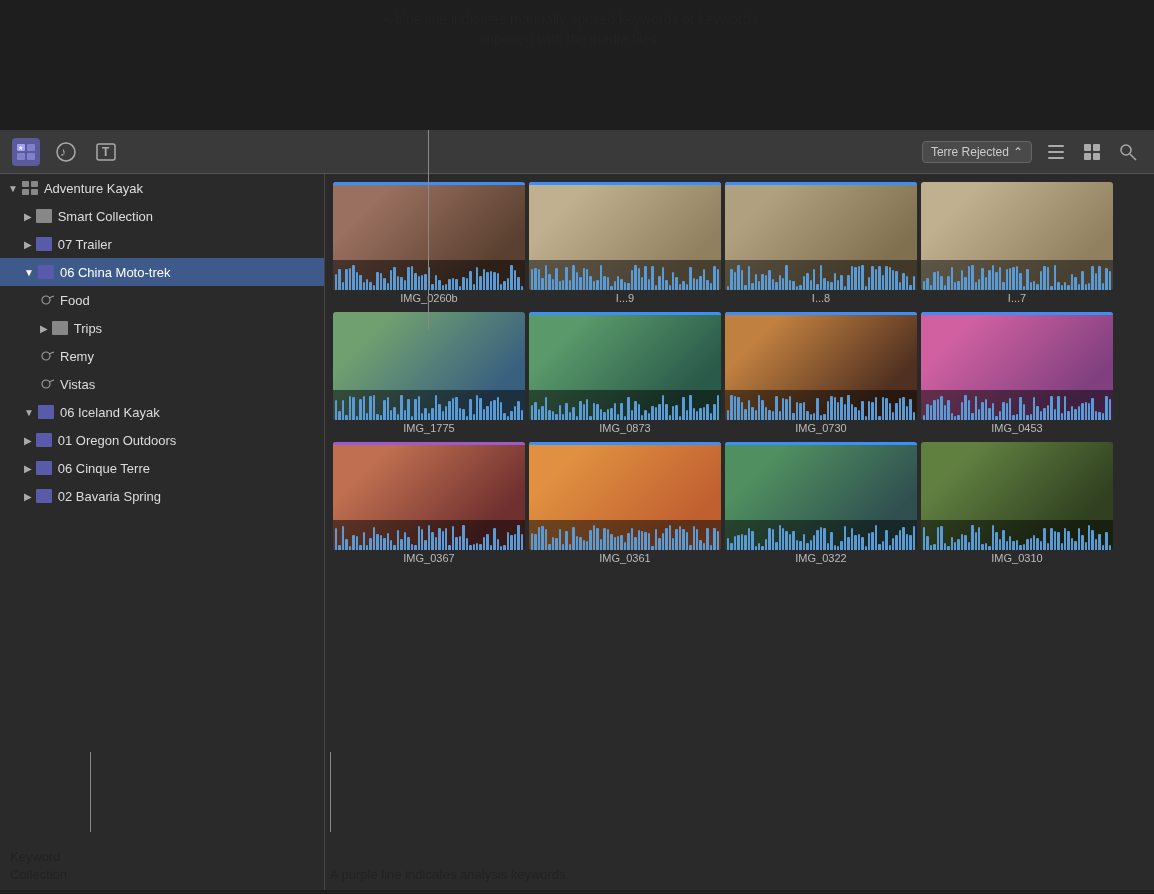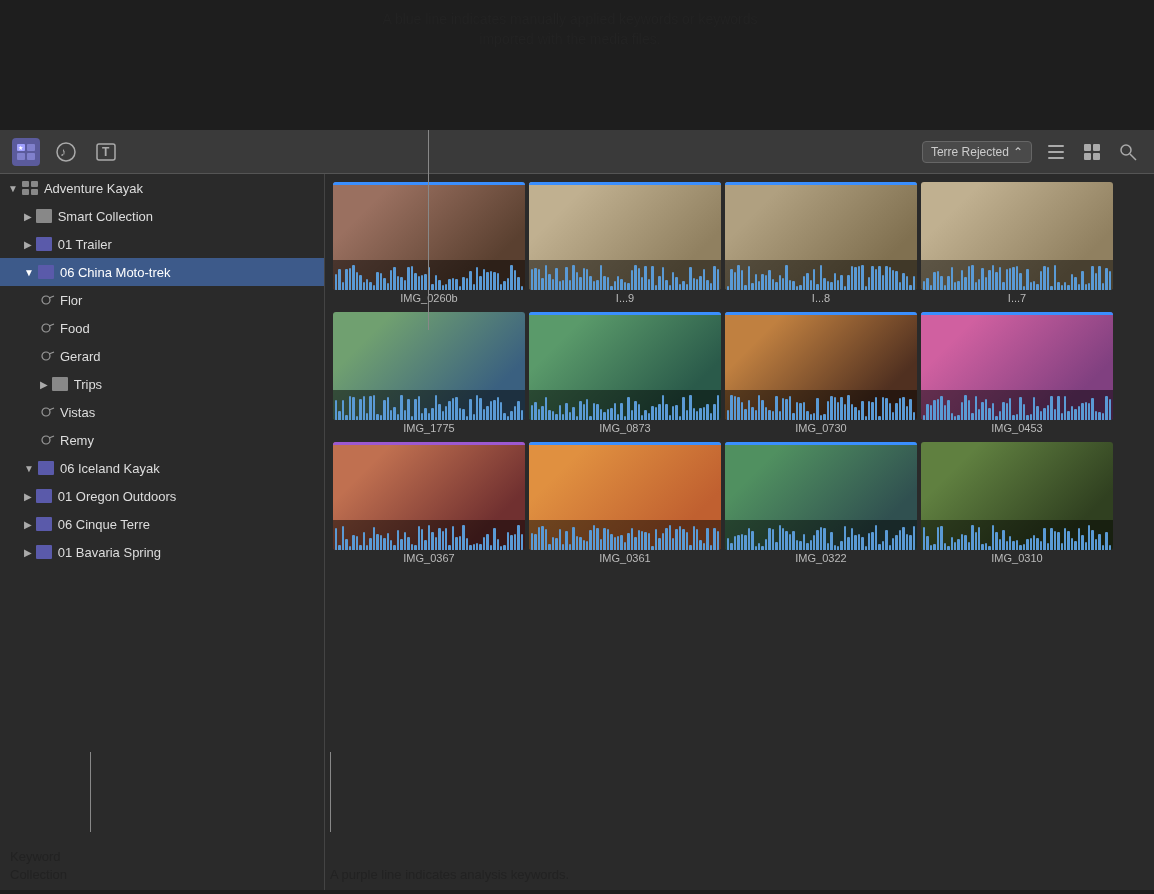--- a/index.html
+++ b/index.html
@@ -386,95 +386,75 @@
         <span class="indent" style="width:16px"></span>
         <span class="arrow">▶</span>
         <span class="icon-folder"></span>
         <span>Smart Collection</span>
       </div>
 
       <div class="sidebar-item">
         <span class="indent" style="width:16px"></span>
         <span class="arrow">▶</span>
         <span class="icon-star-folder"></span>
-        <span>01 Trailer</span>
+        <span>07 Trailer</span>
       </div>
 
       <div class="sidebar-item selected">
         <span class="indent" style="width:16px"></span>
         <span class="arrow" style="color:#fff">▼</span>
         <span class="icon-star-folder"></span>
         <span>06 China Moto-trek</span>
       </div>
 
-      <div class="sidebar-item">
-        <span class="indent" style="width:32px"></span>
-        <span class="icon-keyword">
-          <svg width="14" height="14" viewBox="0 0 14 14" fill="none">
-            <circle cx="5" cy="7" r="4" stroke="#999" stroke-width="1.2" fill="none"></circle>
-            <line x1="8" y1="5" x2="13" y2="3" stroke="#999" stroke-width="1.2"></line>
-          </svg>
-        </span>
-        <span>Flor</span>
-      </div>
 
       <div class="sidebar-item">
         <span class="indent" style="width:32px"></span>
         <span class="icon-keyword">
           <svg width="14" height="14" viewBox="0 0 14 14" fill="none">
             <circle cx="5" cy="7" r="4" stroke="#999" stroke-width="1.2" fill="none"></circle>
             <line x1="8" y1="5" x2="13" y2="3" stroke="#999" stroke-width="1.2"></line>
           </svg>
         </span>
         <span>Food</span>
       </div>
 
+
+
+
+      <div class="sidebar-item">
+        <span class="indent" style="width:32px"></span>
+        <span class="arrow">▶</span>
+        <span class="icon-folder"></span>
+        <span>Trips</span>
+      </div>
+
       <div class="sidebar-item">
         <span class="indent" style="width:32px"></span>
         <span class="icon-keyword">
           <svg width="14" height="14" viewBox="0 0 14 14" fill="none">
             <circle cx="5" cy="7" r="4" stroke="#999" stroke-width="1.2" fill="none"></circle>
             <line x1="8" y1="5" x2="13" y2="3" stroke="#999" stroke-width="1.2"></line>
           </svg>
         </span>
-        <span>Gerard</span>
-      </div>
-
-
-
-      <div class="sidebar-item">
-        <span class="indent" style="width:32px"></span>
-        <span class="arrow">▶</span>
-        <span class="icon-folder"></span>
-        <span>Trips</span>
+        <span>Remy</span>
       </div>
 
       <div class="sidebar-item">
         <span class="indent" style="width:32px"></span>
         <span class="icon-keyword">
           <svg width="14" height="14" viewBox="0 0 14 14" fill="none">
             <circle cx="5" cy="7" r="4" stroke="#999" stroke-width="1.2" fill="none"></circle>
             <line x1="8" y1="5" x2="13" y2="3" stroke="#999" stroke-width="1.2"></line>
           </svg>
         </span>
         <span>Vistas</span>
       </div>
 
       <div class="sidebar-item">
-        <span class="indent" style="width:32px"></span>
-        <span class="icon-keyword">
-          <svg width="14" height="14" viewBox="0 0 14 14" fill="none">
-            <circle cx="5" cy="7" r="4" stroke="#999" stroke-width="1.2" fill="none"></circle>
-            <line x1="8" y1="5" x2="13" y2="3" stroke="#999" stroke-width="1.2"></line>
-          </svg>
-        </span>
-        <span>Remy</span>
-      </div>
-
-      <div class="sidebar-item">
         <span class="indent" style="width:16px"></span>
         <span class="arrow">▼</span>
         <span class="icon-star-folder"></span>
         <span>06 Iceland Kayak</span>
       </div>
 
       <div class="sidebar-item">
         <span class="indent" style="width:16px"></span>
         <span class="arrow">▶</span>
         <span class="icon-star-folder"></span>
@@ -485,21 +465,21 @@
         <span class="indent" style="width:16px"></span>
         <span class="arrow">▶</span>
         <span class="icon-star-folder"></span>
         <span>06 Cinque Terre</span>
       </div>
 
       <div class="sidebar-item">
         <span class="indent" style="width:16px"></span>
         <span class="arrow">▶</span>
         <span class="icon-star-folder"></span>
-        <span>01 Bavaria Spring</span>
+        <span>02 Bavaria Spring</span>
       </div>
     </div>
 
     <div class="grid-area" id="grid-area">
         <div class="thumb-item">
       <div class="thumb-img" style="background: linear-gradient(135deg, #9a7060 20%, #5a4030 80%)">
         <div class="blue-line"></div>
         <div class="waveform">
           <div class="wf-bar" style="height:16px"></div>
               <div class="wf-bar" style="height:21px"></div>

